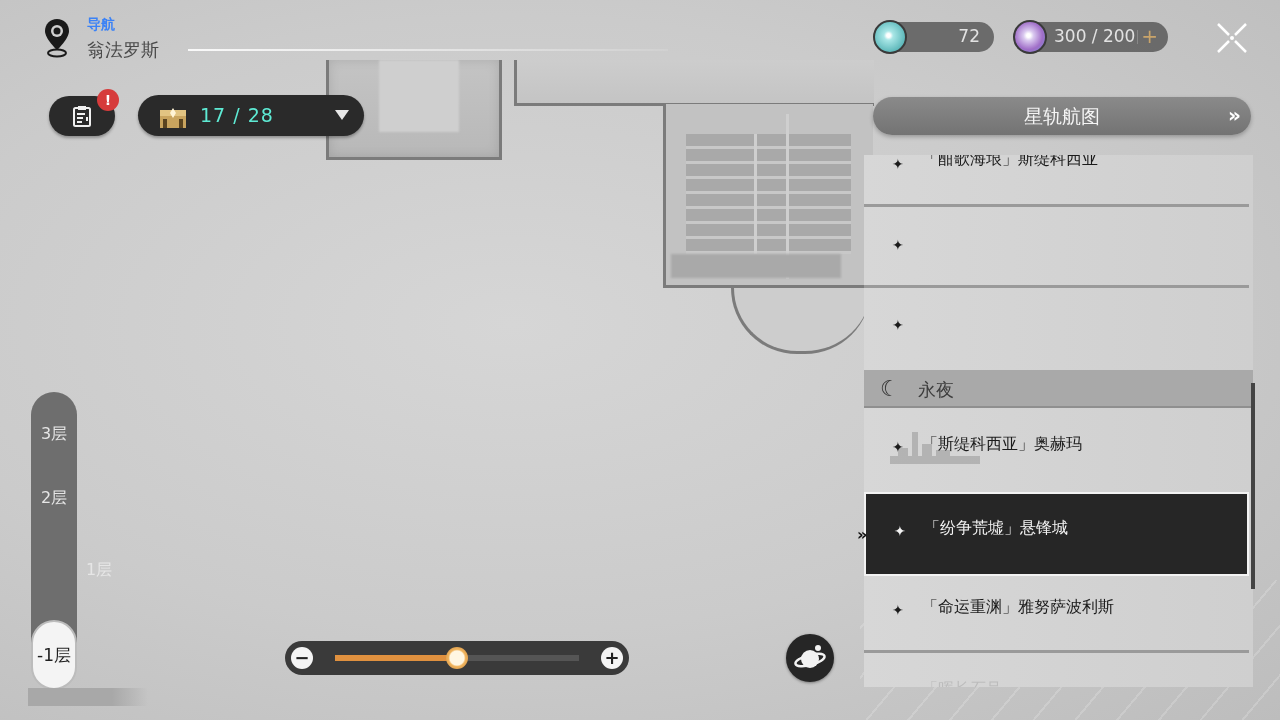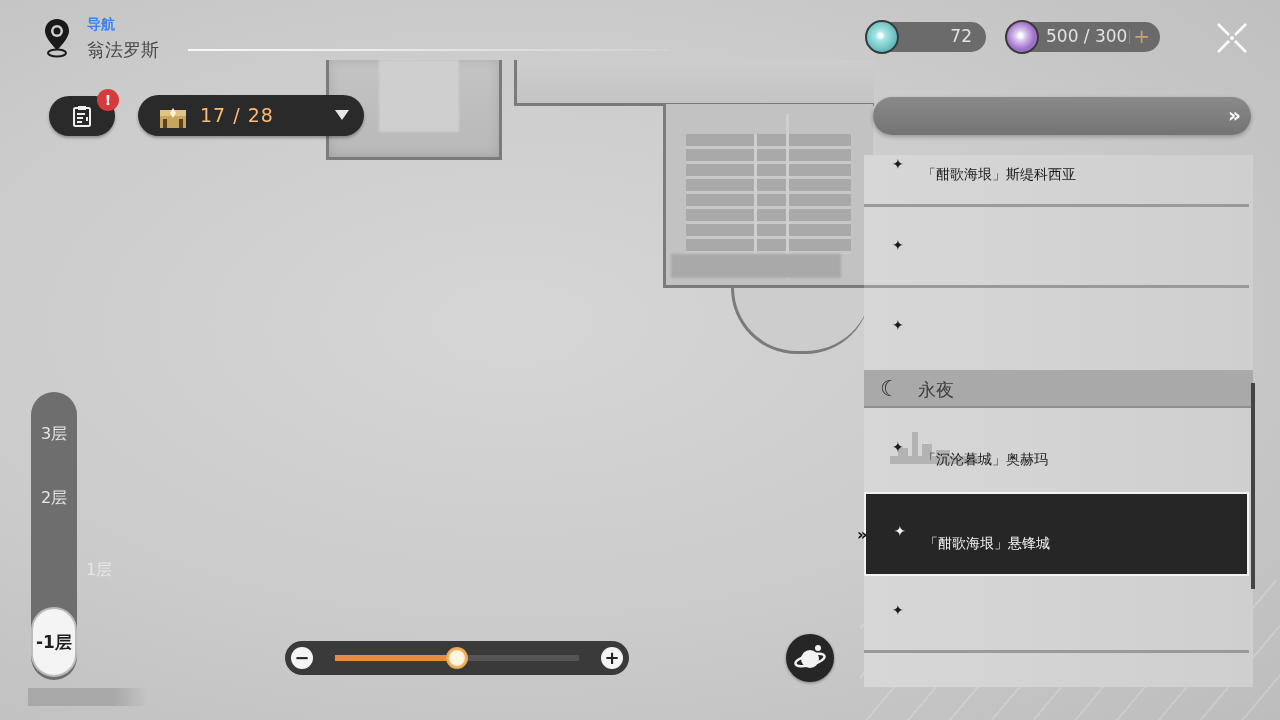--- a/index.html
+++ b/index.html
@@ -72,28 +72,29 @@
     position: absolute; left: 97px; top: 89px; width: 22px; height: 22px; border-radius: 50%;
     background: #d63b3b; color: #fff; font-size: 14px; font-weight: bold;
     display: flex; align-items: center; justify-content: center; z-index: 2;
   }
   .chest-btn {
     position: absolute; left: 138px; top: 95px; width: 226px; height: 41px;
     border-radius: 21px; background: #2a2a2a;
     box-shadow: 0 2px 3px rgba(0,0,0,0.3);
   }
   .chest-icon { position: absolute; left: 20px; top: 7px; width: 30px; height: 28px; }
-  .chest-count { position: absolute; left: 62px; top: 9px; font-size: 19px; color: #fdba74; letter-spacing: 1px; white-space: nowrap; }
+  .chest-count { position: absolute; left: 62px; top: 9px; font-size: 19px; color: #5eead4; letter-spacing: 1px; white-space: nowrap; }
   .chest-dd { position: absolute; left: 197px; top: 15px; width: 0; height: 0;
     border-left: 7px solid transparent; border-right: 7px solid transparent; border-top: 10px solid #e8e8e8; }
 
   
   .cur {
     position: absolute; top: 22px; height: 30px; border-radius: 15px;
     background: rgba(90,90,90,0.85);
+    margin-left: 8px;
   }
   .cur-1 { left: 866px; width: 120px; }
   .cur-2 { left: 1006px; width: 154px; }
   .cur-orb { position: absolute; left: -1px; top: -2px; width: 34px; height: 34px; border-radius: 50%; border: 2px solid #3a3a3a; }
   .orb-1 { background: radial-gradient(circle at 45% 45%, #ffffff 0 8%, #a8e6e6 20%, #5fb9bb 70%); }
   .orb-2 { background: radial-gradient(circle at 45% 45%, #ffffff 0 8%, #d9c8ef 22%, #a06ec8 60%, #6f8fd3 100%); }
   .cur-val { position: absolute; right: 14px; top: 4px; font-size: 17px; color: #e2e2e2; white-space: nowrap; }
   .cur-2 .cur-val { left: 40px; right: auto; }
   .cur-plus { position: absolute; right: 10px; top: 2px; font-size: 20px; color: #c9a46a; }
   .cur-sep { position: absolute; right: 30px; top: 8px; width: 1px; height: 14px; background: #888; }
@@ -111,21 +112,21 @@
 
   .list-panel {
     position: absolute; left: 864px; top: 155px; width: 389px; height: 532px; overflow: hidden;
     background: linear-gradient(to right, #d7d7d7, #cfcfcf);
   }
   .list-row {
     position: absolute; left: 0; width: 385px; height: 80px;
     border-bottom: 3px solid #9a9a9a;
   }
   .list-row .star { position: absolute; left: 28px; top: 29px; font-size: 14px; color: #1b1b1b; }
-  .list-row .name { position: absolute; left: 58px; top: 24px; font-size: 14px; color: #1b1b1b; white-space: nowrap; margin-top: 17px; }
+  .list-row .name { position: absolute; left: 58px; top: 24px; font-size: 16px; color: #1b1b1b; white-space: nowrap; }
   .row-first { top: -40px; }
   .row-first .name { top: 22px; } 
   .section-head {
     position: absolute; left: 0; width: 389px; height: 38px; background: #a9a9a9;
     border-bottom: 2px solid #8f8f8f;
   }
   .section-head .moon { position: absolute; left: 16px; top: 6px; font-size: 22px; color: #333; }
   .section-head .label { position: absolute; left: 54px; top: 8px; font-size: 18px; color: #3d3d3d; }
   .row-selected {
     background: #262626; border: 2px solid #f2f2f2; height: 84px;
@@ -141,24 +142,24 @@
 
   
   .floor-bar {
     position: absolute; left: 31px; top: 392px; width: 46px; height: 288px; border-radius: 23px;
     background: #6e6e6e;
   }
   .floor-item {
     position: absolute; left: 0; width: 46px; text-align: center; font-size: 16px; color: #e6e6e6;
   }
   .floor-active {
-    position: absolute; left: 31px; top: 607px; width: 46px; height: 70px; border-radius: 23px;
+    position: absolute; left: 31px; top: 620px; width: 46px; height: 70px; border-radius: 23px;
     background: #f4f4f4; border: 2px solid #bcbcbc;
     display: flex; align-items: center; justify-content: center;
-    font-size: 17px; font-weight: bold; color: #1f1f1f;
+    font-size: 17px; font-weight: normal; color: #1f1f1f;
   }
   .floor-foot { position: absolute; left: 28px; top: 688px; width: 120px; height: 18px;
     background: linear-gradient(to right, #a8a8a8 70%, rgba(168,168,168,0)); }
 
   
   .zoom-bar {
     position: absolute; left: 285px; top: 641px; width: 344px; height: 34px; border-radius: 17px;
     background: #3a3a3a;
   }
   .zoom-minus, .zoom-plus {
@@ -230,34 +231,35 @@
   <div class="chest-count">17 / 28</div>
   <div class="chest-dd"></div>
 </div>
 
 <div class="cur cur-1">
   <div class="cur-orb orb-1"></div>
   <div class="cur-val">72</div>
 </div>
 <div class="cur cur-2">
   <div class="cur-orb orb-2"></div>
-  <div class="cur-val">500 / 300</div>
+  <div class="cur-val">300 / 200</div>
   <div class="cur-sep"></div>
   <div class="cur-plus">+</div>
 </div>
 
 <svg class="close-btn" viewBox="0 0 36 36">
   <line x1="4" y1="4" x2="15" y2="15" stroke="#ffffff" stroke-width="2.5"></line>
   <line x1="21" y1="21" x2="32" y2="32" stroke="#ffffff" stroke-width="2.5"></line>
   <line x1="32" y1="4" x2="21" y2="15" stroke="#ffffff" stroke-width="2.5"></line>
   <line x1="15" y1="21" x2="4" y2="32" stroke="#ffffff" stroke-width="2.5"></line>
   <circle cx="18" cy="18" r="2" fill="#ffffff"></circle>
 </svg>
 
 <div class="star-rail-btn">
+  <div class="star-rail-label">星轨航图</div>
   <div class="star-rail-chev">»</div>
 </div>
 
 <div class="list-panel">
   <div class="list-row row-first" style="top:-28px;">
     <span class="star">✦</span>
     <span class="name">「酣歌海垠」斯缇科西亚</span>
   </div>
   <div class="list-row" style="top:53px;">
     <span class="star">✦</span>
@@ -273,30 +275,31 @@
 
   <div class="list-row" style="top:255px; border-bottom:none;">
     <svg class="skyline" viewBox="0 0 90 40">
       <rect x="0" y="30" width="90" height="8" fill="#8a8a8a"></rect>
       <rect x="22" y="6" width="6" height="28" fill="#8a8a8a"></rect>
       <rect x="32" y="18" width="10" height="16" fill="#8a8a8a"></rect>
       <rect x="46" y="24" width="14" height="10" fill="#8a8a8a"></rect>
       <rect x="8" y="22" width="10" height="12" fill="#8a8a8a"></rect>
     </svg>
     <span class="star">✦</span>
-    <span class="name">「沉沦暮城」奥赫玛</span>
+    <span class="name">「斯缇科西亚」奥赫玛</span>
   </div>
 
   <div class="list-row row-selected" style="top:337px;">
     <span class="star">✦</span>
-    <span class="name">「酣歌海垠」悬锋城</span>
+    <span class="name">「纷争荒墟」悬锋城</span>
   </div>
 
   <div class="list-row" style="top:418px;">
     <span class="star">✦</span>
+    <span class="name">「命运重渊」雅努萨波利斯</span>
   </div>
 
   <div class="list-row row-faded" style="top:500px; border-bottom:none;">
     <span class="name">「晖长石号」……</span>
   </div>
 </div>
 <div class="sel-arrow">»</div>
 <div class="scroll-track"></div>
 
 <div class="floor-bar">

